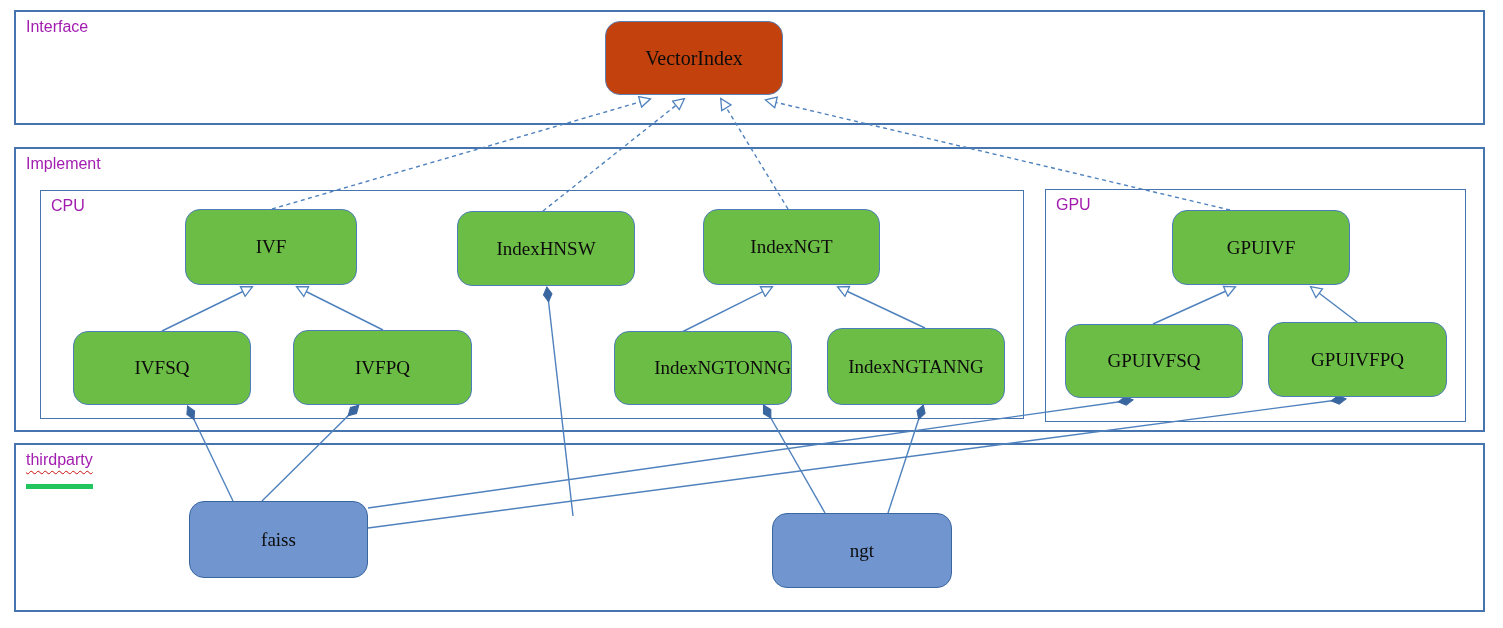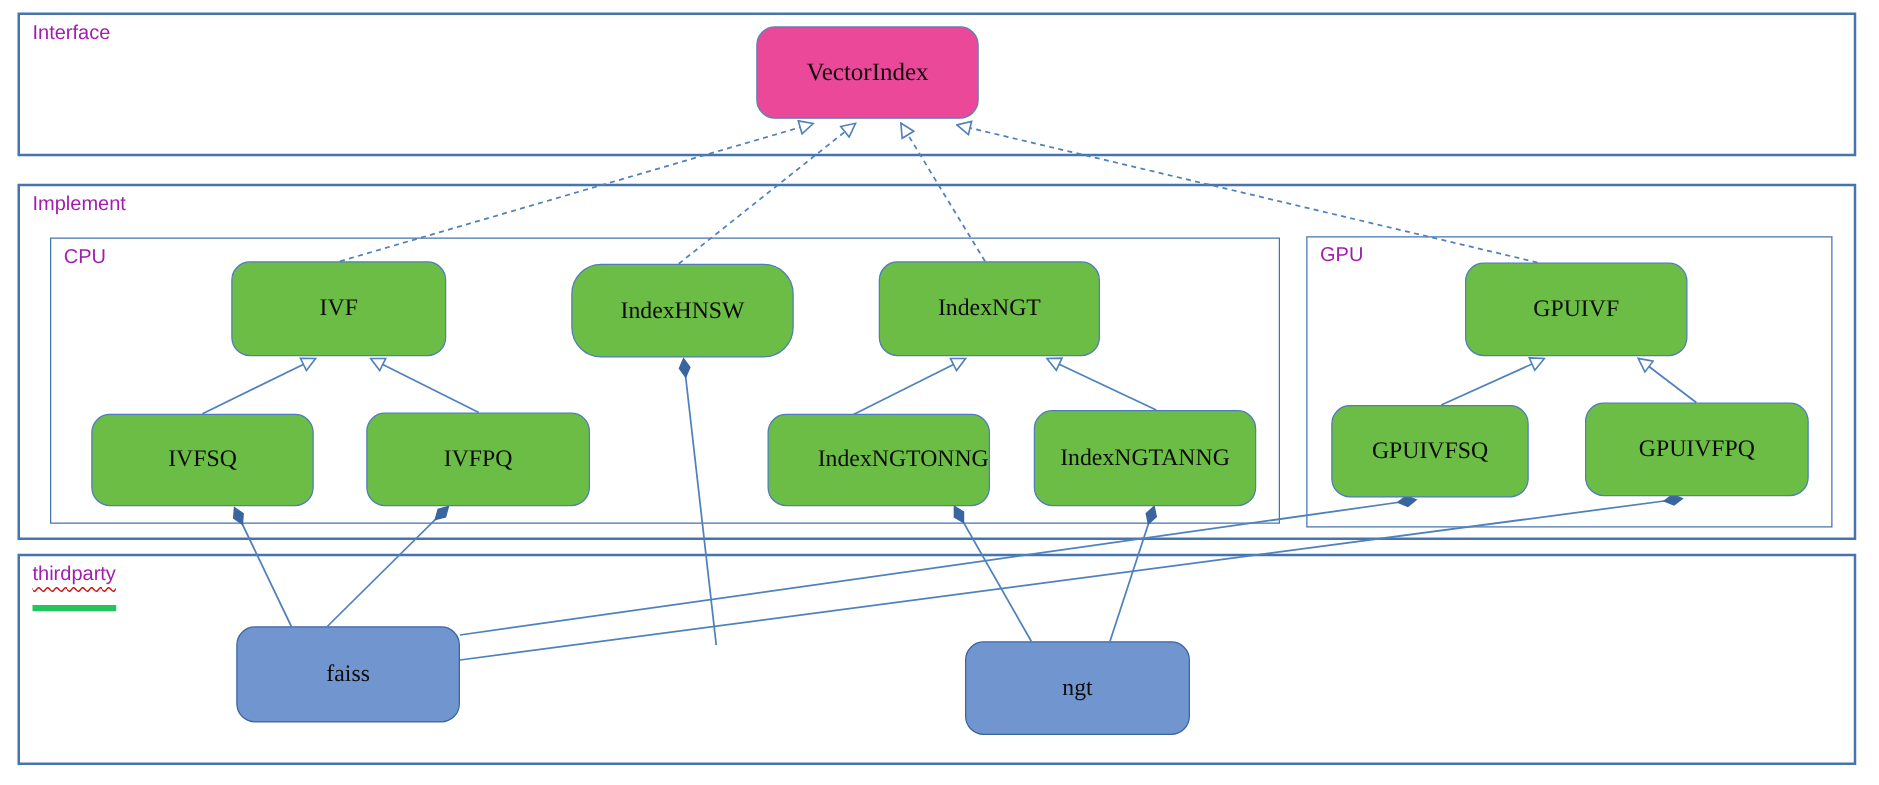--- a/index.html
+++ b/index.html
@@ -24,32 +24,32 @@
   svg.wires{position:absolute;left:0;top:0;z-index:5;}
   .wire{fill:none;stroke:#4f81bd;stroke-width:1.4;}
   .wire.dashed{stroke-dasharray:4 3.5;}
 
   
   .node{position:absolute;box-sizing:border-box;z-index:10;
         display:flex;align-items:center;justify-content:center;
         border-radius:15px;font-family:"Liberation Serif",serif;
         font-size:19px;color:#0c0c0c;text-align:center;}
   .green{background:#6cbd45;border:1.5px solid #4d7dba;}
-  .pink{background:#ec4899;border:1.5px solid #5b7fb5;}
+  .pink{background:#c2410c;border:1.5px solid #5b7fb5;}
   .blue{background:#7195ce;border:1.5px solid #3a66a0;}
   .n-vectorindex{left:605px;top:21px;width:178px;height:74px;font-size:20px;}
   .n-ivf{left:185px;top:209px;width:172px;height:76px;}
-  .n-indexhnsw{left:457px;top:211px;width:178px;height:75px;border-radius:24px;}
+  .n-indexhnsw{left:457px;top:211px;width:178px;height:75px;}
   .n-indexngt{left:703px;top:209px;width:177px;height:76px;}
   .n-ivfsq{left:73px;top:331px;width:178px;height:74px;}
   .n-ivfpq{left:293px;top:330px;width:179px;height:75px;}
   .n-indexngtonng{left:614px;top:331px;width:178px;height:74px;justify-content:flex-end;}
   .n-indexngtanng{left:827px;top:328px;width:178px;height:77px;}
   .n-gpuivf{left:1172px;top:210px;width:178px;height:75px;}
-  .n-gpuivfsq{left:1065px;top:324px;width:158px;height:74px;}
+  .n-gpuivfsq{left:1065px;top:324px;width:178px;height:74px;}
   .n-gpuivfpq{left:1268px;top:322px;width:179px;height:75px;}
   .n-faiss{left:189px;top:501px;width:179px;height:77px;}
   .n-hnswlib{left:488px;top:516px;width:177px;height:75px;}
   .n-ngt{left:772px;top:513px;width:180px;height:75px;}
 </style>
 </head>
 <body>
 
 <div class="canvas">
 

